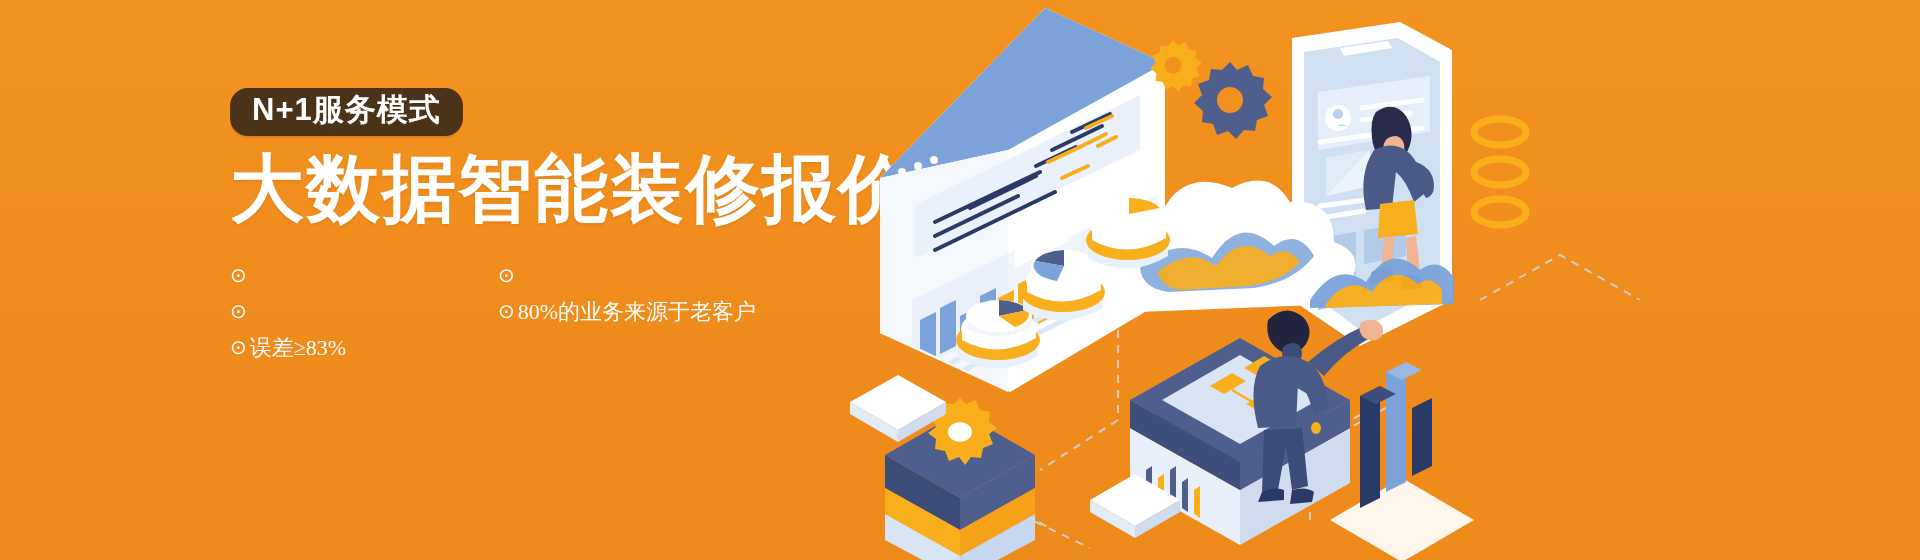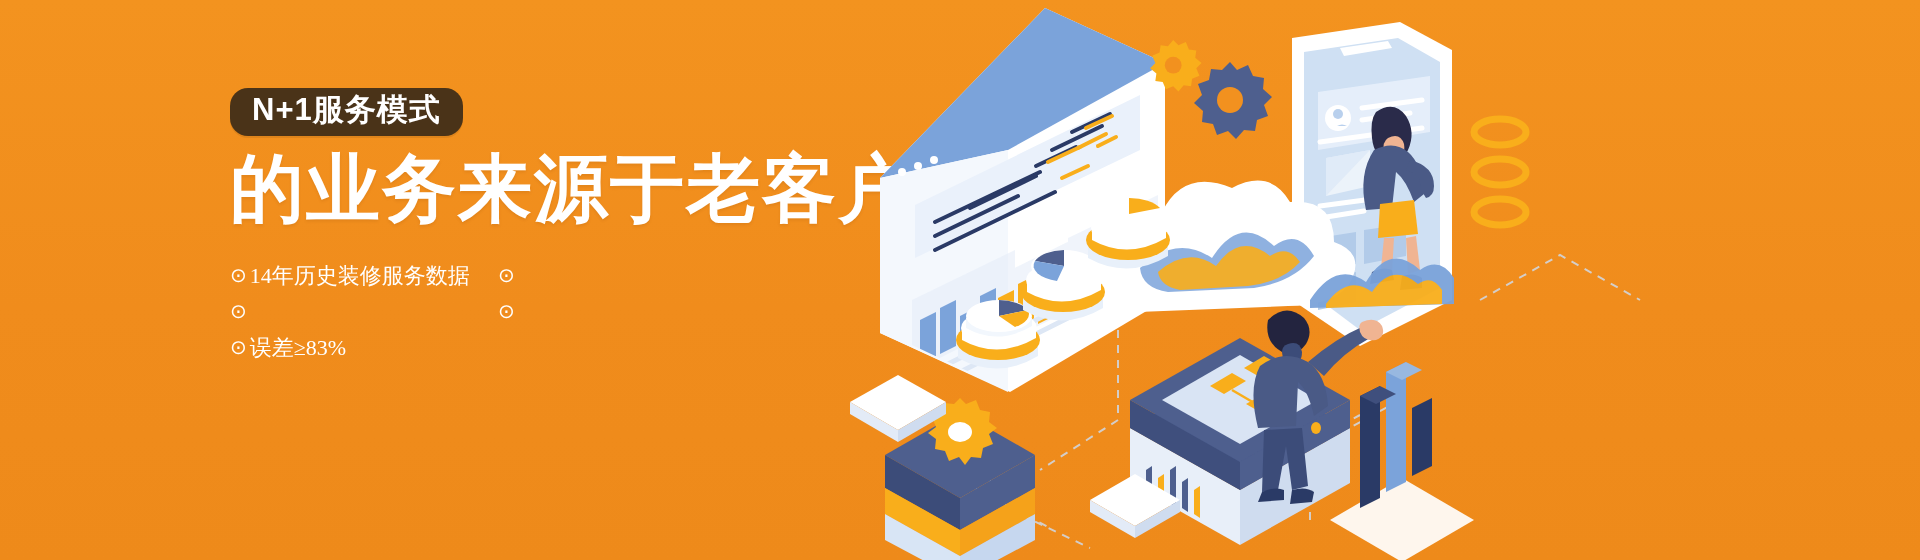--- a/index.html
+++ b/index.html
@@ -79,44 +79,44 @@
 </style>
 </head>
 <body>
 
 <div class="banner">
 
   <div class="copy">
 
     <div class="badge">N+1服务模式</div>
 
-    <div class="headline">的业务来源于老客户</div>
+    <div class="headline">大数据智能装修报价</div>
 
     <div class="bullets">
 
       <div class="bullet b-r1c1">
         <span class="mk">⊙</span>
-        <span>14年历史装修服务数据</span>
       </div>
 
       <div class="bullet b-r2c1">
         <span class="mk">⊙</span>
       </div>
 
       <div class="bullet b-r3c1">
         <span class="mk">⊙</span>
         <span>误差≥83%</span>
       </div>
 
       <div class="bullet b-r1c2">
         <span class="mk">⊙</span>
       </div>
 
       <div class="bullet b-r2c2">
         <span class="mk">⊙</span>
+        <span>80%的业务来源于老客户</span>
       </div>
 
     </div>
   </div>
 
   <div class="art">
     <svg viewBox="0 0 1080 560" xmlns="http://www.w3.org/2000/svg">
       <defs>
         <clipPath id="winClip">
           <path d="M40 175 L200 8 L320 60 L320 300 L168 390 L40 330 Z"></path>

